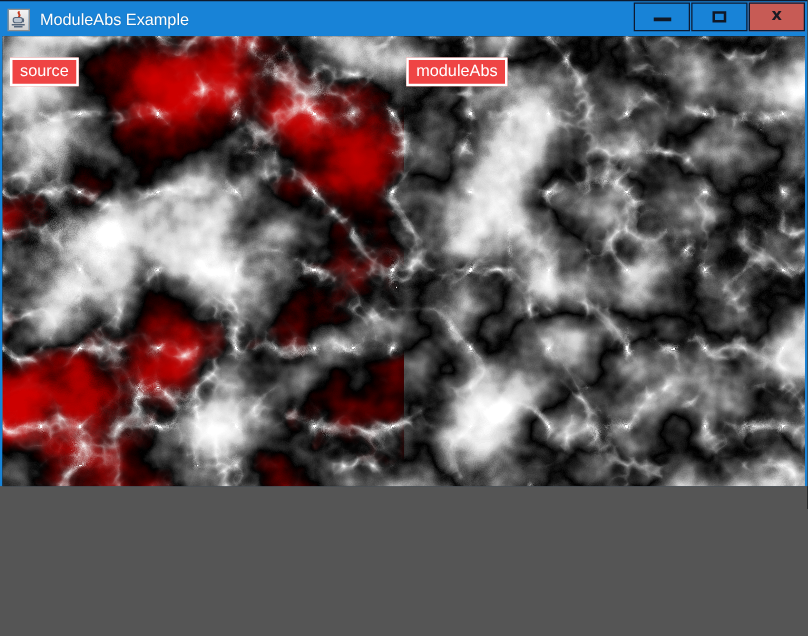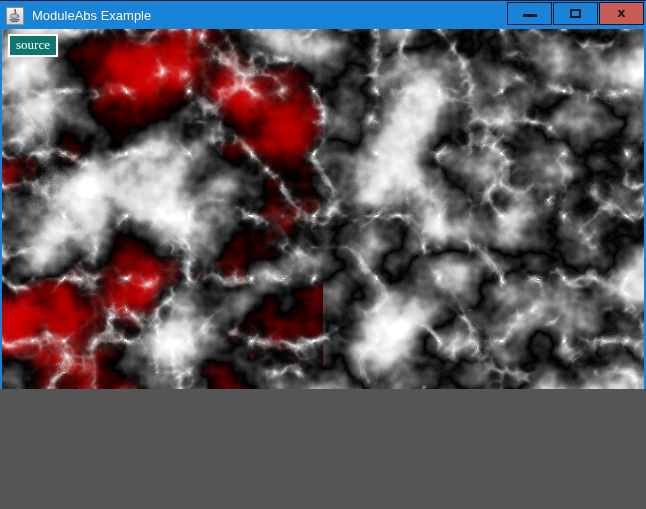--- a/index.html
+++ b/index.html
@@ -39,23 +39,23 @@
     font-family:"DejaVu Sans",sans-serif;font-size:13px;font-weight:700;
     color:#1b1b24;line-height:1;transform:translateY(-1px);
   }
   
   .content{
     position:absolute;left:2px;top:28px;width:642px;height:476px;
     background:#000;overflow:hidden;
   }
   .content svg.texture{display:block;}
   .panel-label{
-    position:absolute;top:5px;
-    background:#0f766e;border:2px solid #fff;color:#fff;
-    font-family:Liberation Serif, serif;font-size:13px;line-height:16px;
+    position:absolute;top:17px;
+    background:#ef4444;border:2px solid #fff;color:#fff;
+    font-family:Liberation Sans, sans-serif;font-size:13px;line-height:16px;
     padding:1px 6px 2px 6px;white-space:nowrap;
   }
   .panel-label.src{left:6px;}
   .panel-label.abs{left:323px;}
 </style>
 </head>
 <body>
 
 <div class="window">
 
@@ -124,15 +124,16 @@
           </feComponentTransfer>
           <feBlend in="base" in2="veins" mode="screen"></feBlend>
         </filter>
       </defs>
 
       <rect x="0" y="0" width="642" height="476" filter="url(#fAbs)"></rect>
       <rect x="0" y="0" width="321" height="476" filter="url(#fSigned)"></rect>
     </svg>
 
     <div class="panel-label src">source</div>
+    <div class="panel-label abs">moduleAbs</div>
   </div>
 
 </div>
 
 </body></html>

